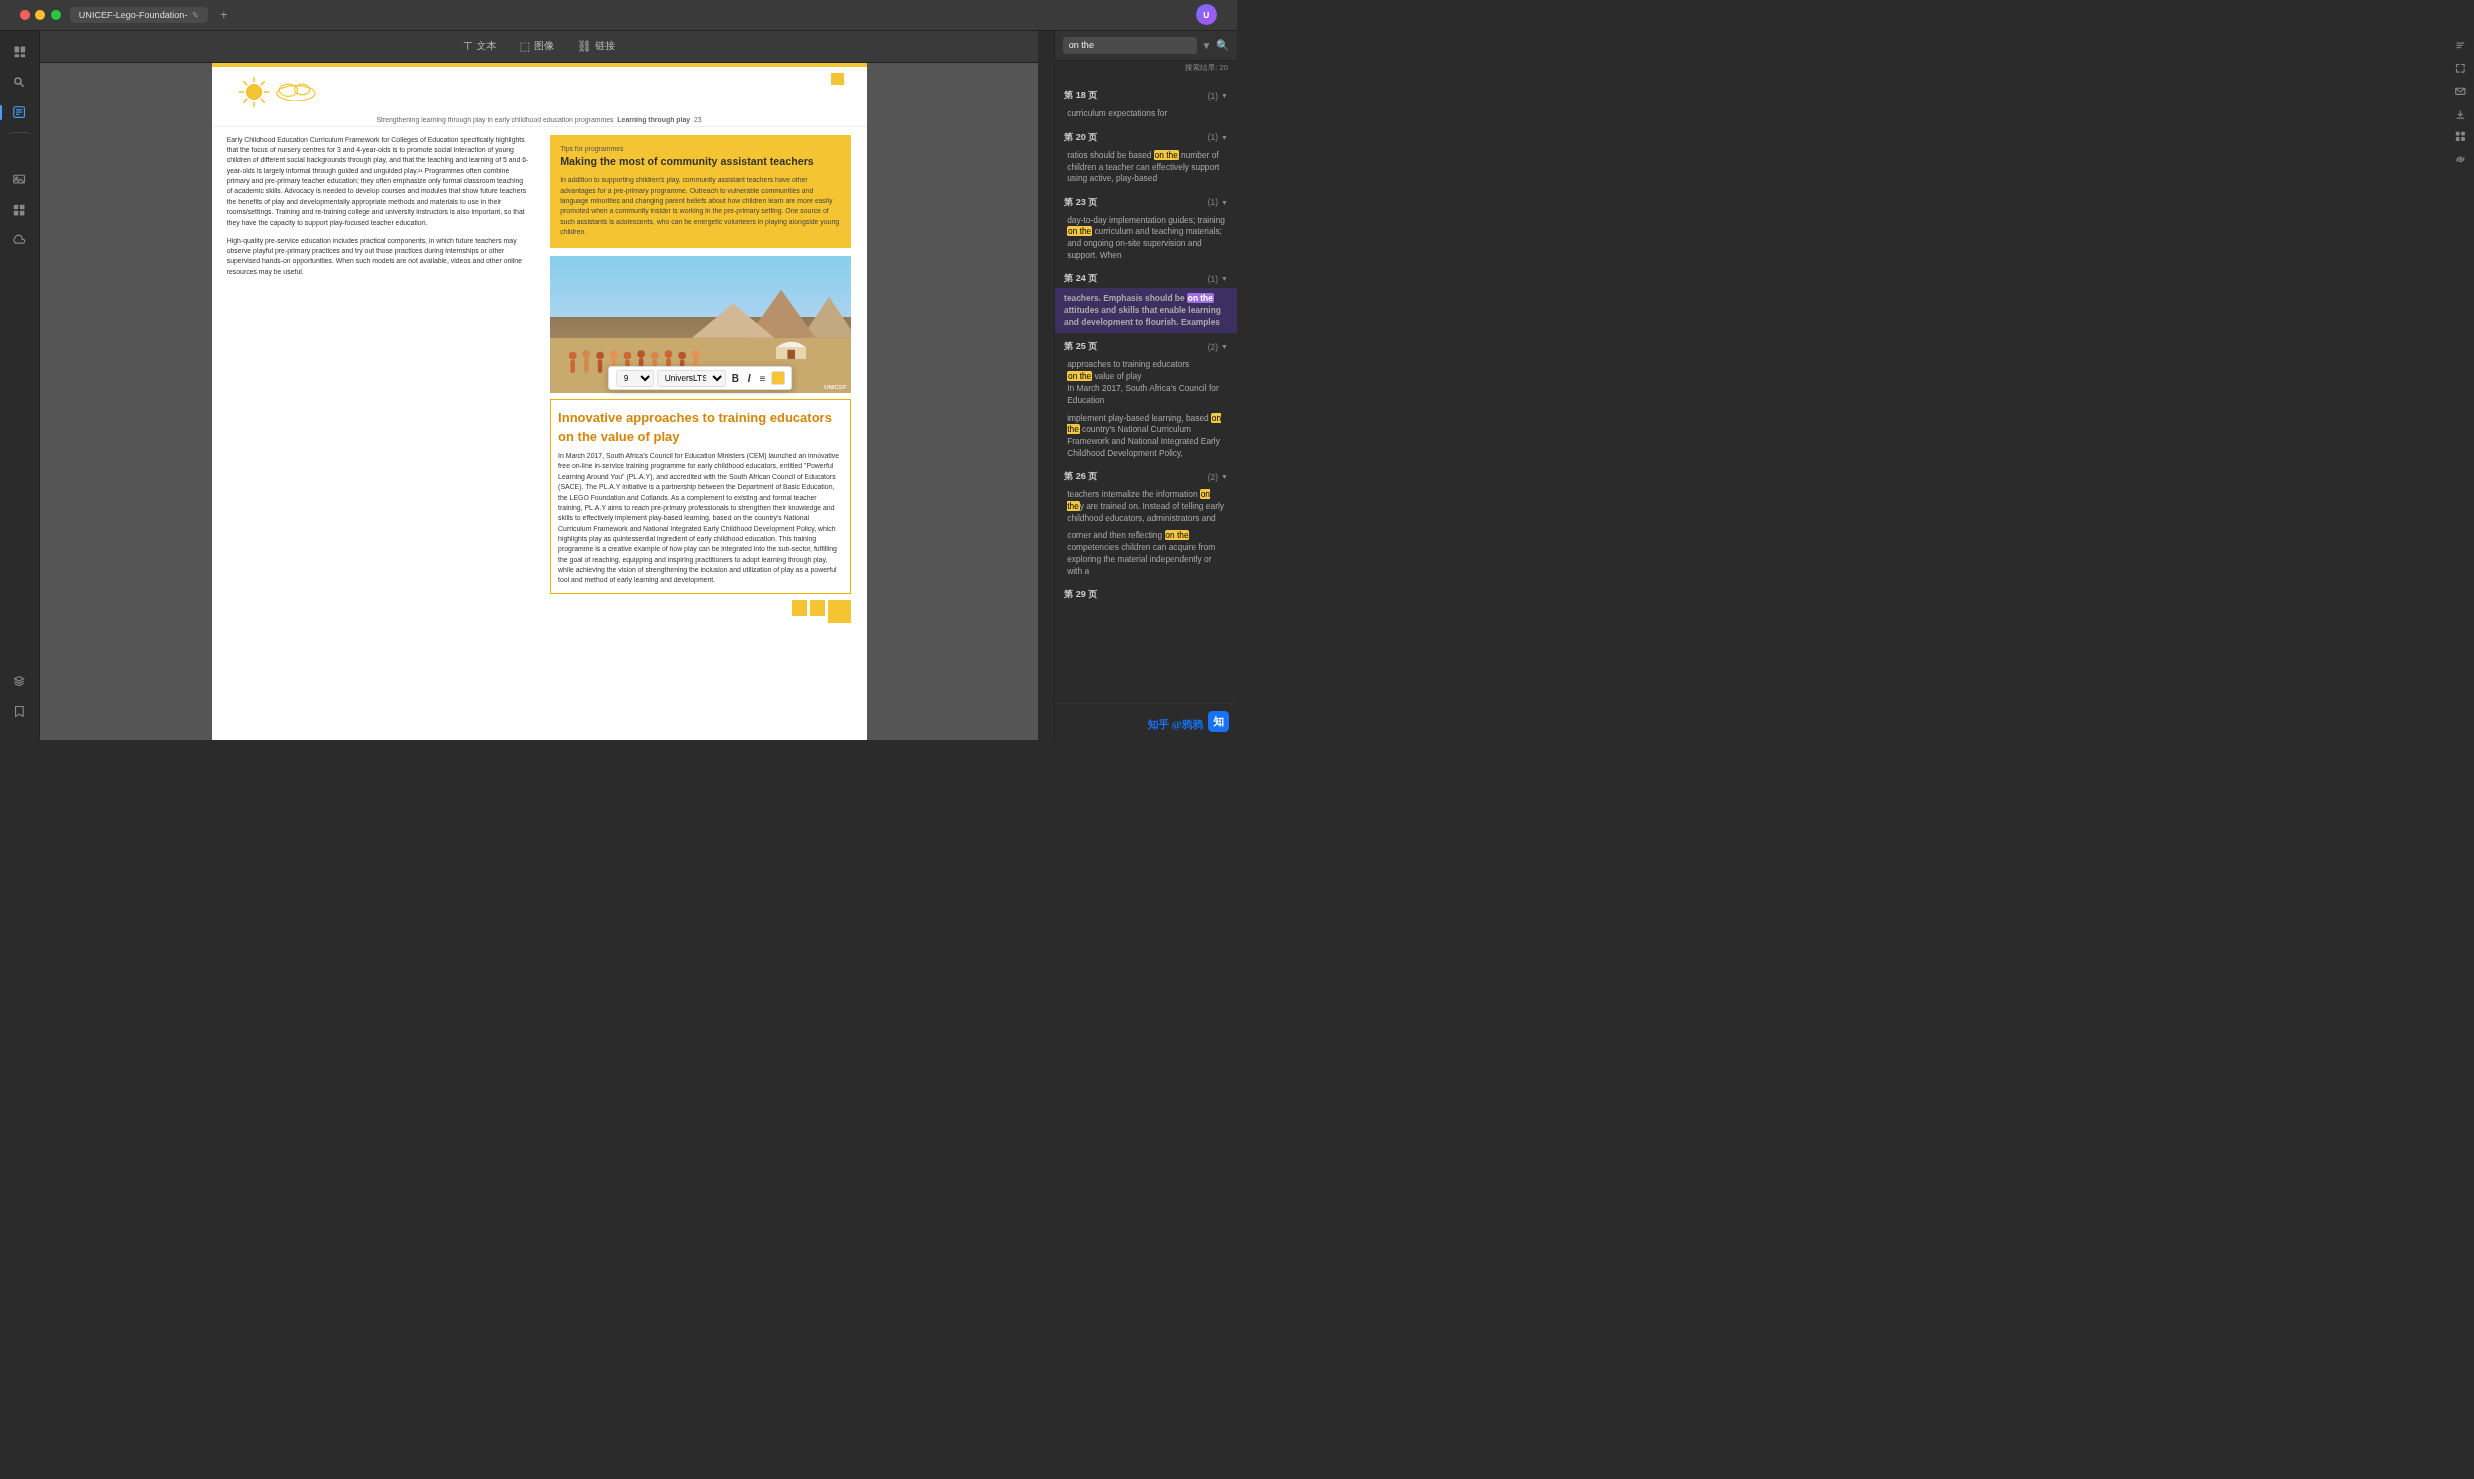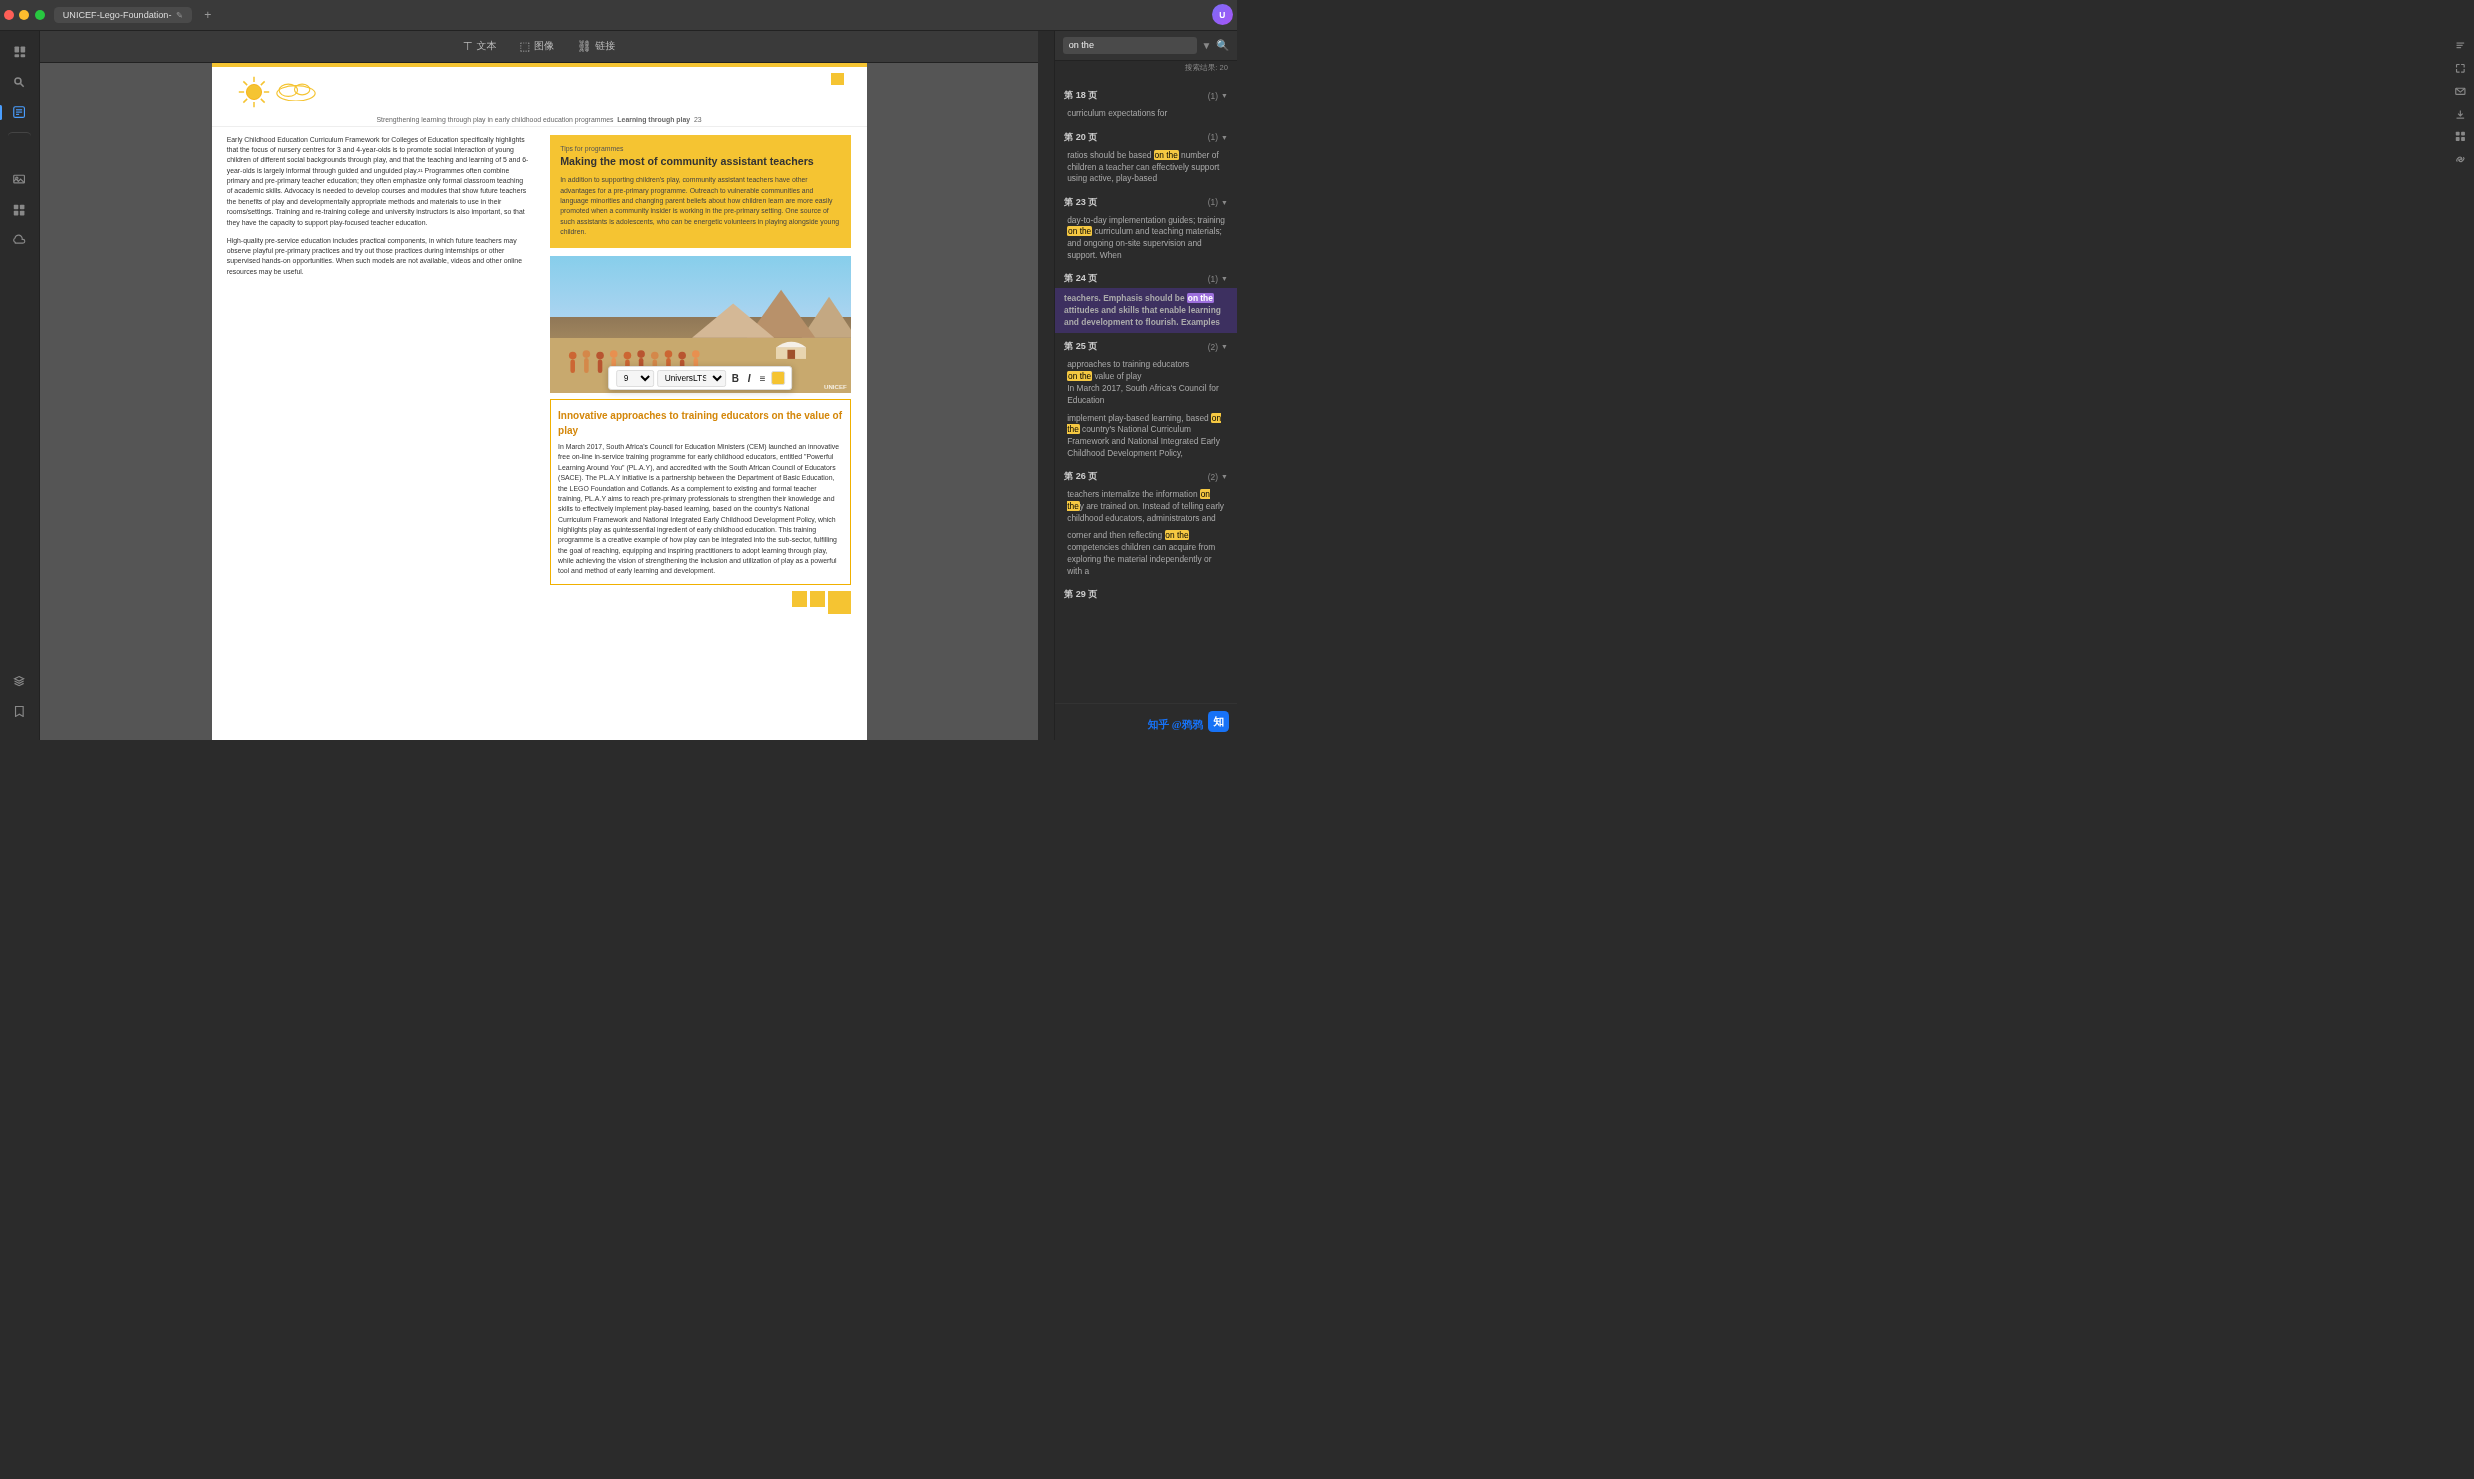--- a/index.html
+++ b/index.html
@@ -12,21 +12,21 @@
       font-size: 9.1px;
       color: #333;
     }
 
     
     .titlebar {
       background: #3a3a3a;
       height: 30.5px;
       display: flex;
       align-items: center;
-      padding: 0 4px;
+      padding: 0 20px;
       gap: 9.1px;
       border-bottom: 0.8px solid #222;
     }
     .traffic-lights { display: flex; gap: 5.3px; align-items: center; }
     .tl { width: 10px; height: 10px; border-radius: 50%; }
     .tl-red { background: #ff5f57; }
     .tl-yellow { background: #febc2e; }
     .tl-green { background: #28c840; }
     .tab {
       background: #4a4a4a;
@@ -277,21 +277,21 @@
     }
 
     .innovative-box {
       border: 1.1px solid #f0b000;
       padding: 7.6px;
       margin-top: 6.1px;
       font-size: 6.9px;
       line-height: 1.5;
     }
     .innovative-title {
-      font-size: 10px;
+      font-size: 13px;
       font-weight: bold;
       color: #d4870a;
       margin-bottom: 4.6px;
     }
 
     
     .search-results-list::-webkit-scrollbar { width: 3px; }
     .search-results-list::-webkit-scrollbar-track { background: #222; }
     .search-results-list::-webkit-scrollbar-thumb { background: #555; border-radius: 1.5px; }
   </style>

